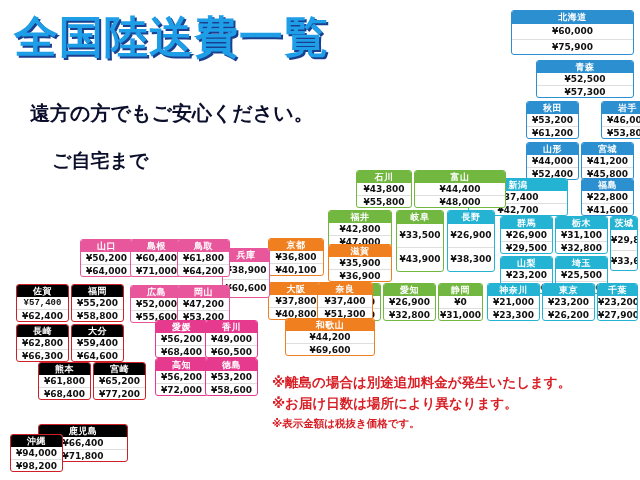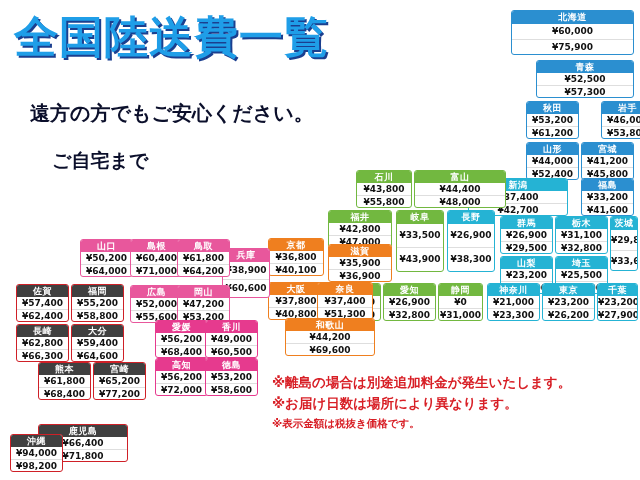--- a/index.html
+++ b/index.html
@@ -71,21 +71,21 @@
   .c-cyan  .hd { background:#25b3d4; }
   .c-green { border-color:#72b840; }
   .c-green .hd { background:#72b840; }
   .c-orange{ border-color:#ef7f1f; }
   .c-orange .hd { background:#ef7f1f; }
   .c-pink  { border-color:#e8579c; }
   .c-pink  .hd { background:#e8579c; }
   .c-magenta{ border-color:#e63a8e; }
   .c-magenta .hd { background:#e63a8e; }
   .c-red   { border-color:#cf2027; }
-  .c-red   .hd { background:#404040; }
+  .c-red   .hd { background:#000000; }
 
   
   .notes { position: absolute; left: 272px; top: 372px; width: 366px; }
   .note-lg {
     color: #d81f26; font-weight: bold; font-size: 13.5px;
     line-height: 21px; white-space: nowrap;
   }
   .note-sm {
     color: #d81f26; font-weight: bold; font-size: 10.5px;
     line-height: 18px; white-space: nowrap;
@@ -135,21 +135,21 @@
         <div class="pr" style="height: 12px; line-height: 12px;">¥41,200</div>
         <div class="pr sep" style="height: 12px; line-height: 12px;">¥45,800</div>
       </div>
       <div class="card c-cyan" style="left: 468px; top: 178px; width: 100px; height: 38px;">
         <div class="hd">新潟</div>
         <div class="pr" style="height: 12px; line-height: 12px;">¥37,400</div>
         <div class="pr sep" style="height: 12px; line-height: 12px;">¥42,700</div>
       </div>
       <div class="card c-blue" style="left: 581px; top: 178px; width: 53px; height: 38px;">
         <div class="hd">福島</div>
-        <div class="pr" style="height: 12px; line-height: 12px;">¥33,200</div>
+        <div class="pr" style="height: 12px; line-height: 12px;">¥22,800</div>
         <div class="pr sep" style="height: 12px; line-height: 12px;">¥41,600</div>
       </div>
       <div class="card c-cyan" style="left: 500px; top: 216px; width: 53px; height: 38px;">
         <div class="hd">群馬</div>
         <div class="pr" style="height: 12px; line-height: 12px;">¥26,900</div>
         <div class="pr sep" style="height: 12px; line-height: 12px;">¥29,500</div>
       </div>
       <div class="card c-cyan" style="left: 555px; top: 216px; width: 53px; height: 38px;">
         <div class="hd">栃木</div>
         <div class="pr" style="height: 12px; line-height: 12px;">¥31,100</div>
@@ -295,21 +295,21 @@
         <div class="pr" style="height: 12px; line-height: 12px;">¥56,200</div>
         <div class="pr sep" style="height: 12px; line-height: 12px;">¥72,000</div>
       </div>
       <div class="card c-magenta" style="left: 205px; top: 358px; width: 53px; height: 38px;">
         <div class="hd">徳島</div>
         <div class="pr" style="height: 12px; line-height: 12px;">¥53,200</div>
         <div class="pr sep" style="height: 12px; line-height: 12px;">¥58,600</div>
       </div>
       <div class="card c-red" style="left: 16px; top: 284px; width: 53px; height: 38px;">
         <div class="hd">佐賀</div>
-        <div class="pr" style="height: 12px; line-height: 12px;">¥57,400</div>
+        <div class="pr" style="height: 12px; line-height: 12px; font-family: Liberation Mono, monospace;">¥57,400</div>
         <div class="pr sep" style="height: 12px; line-height: 12px;">¥62,400</div>
       </div>
       <div class="card c-red" style="left: 71px; top: 284px; width: 53px; height: 38px;">
         <div class="hd">福岡</div>
         <div class="pr" style="height: 12px; line-height: 12px;">¥55,200</div>
         <div class="pr sep" style="height: 12px; line-height: 12px;">¥58,800</div>
       </div>
       <div class="card c-red" style="left: 16px; top: 324px; width: 53px; height: 38px;">
         <div class="hd">長崎</div>
         <div class="pr" style="height: 12px; line-height: 12px;">¥62,800</div>

